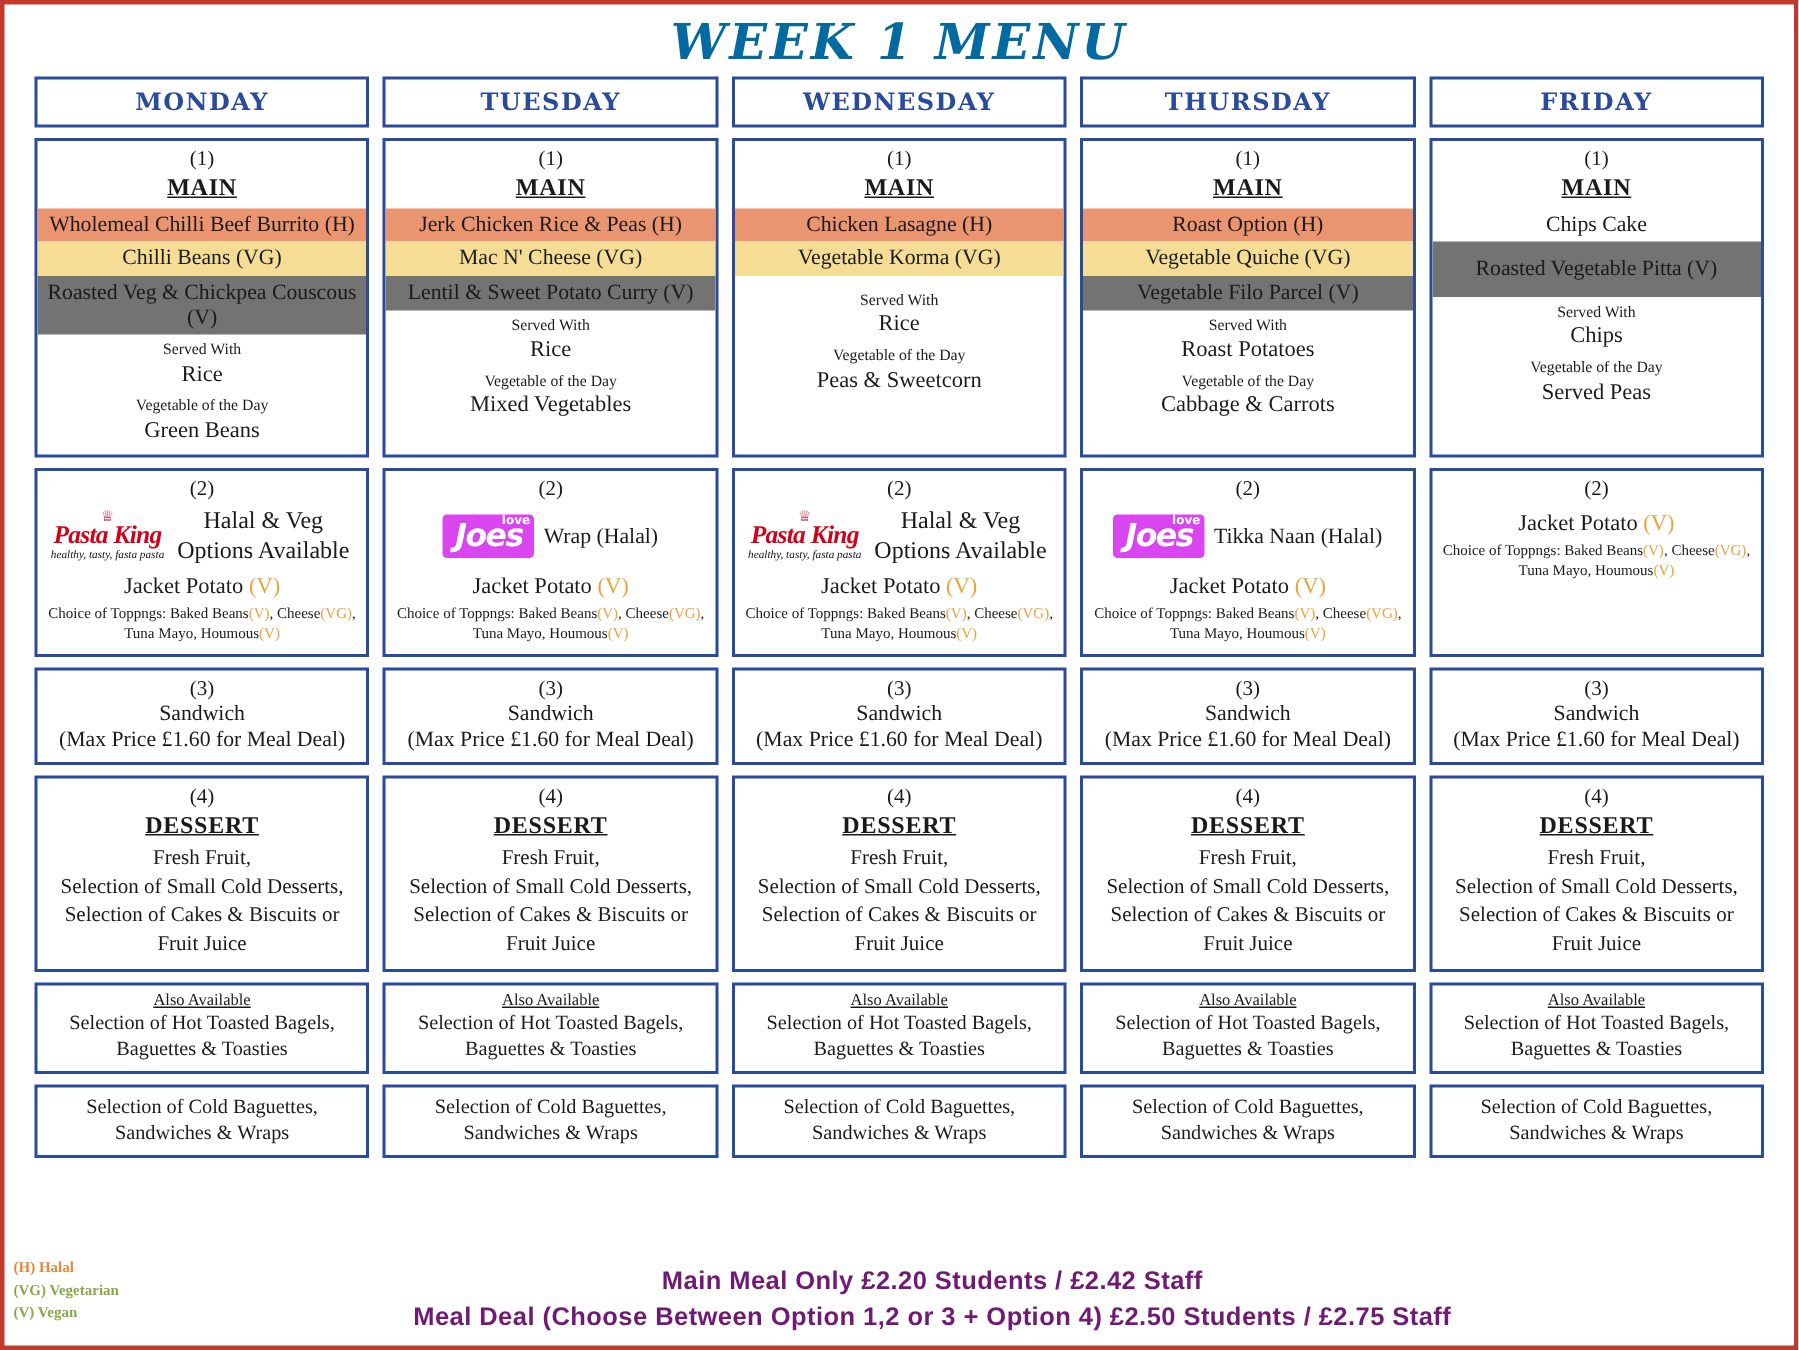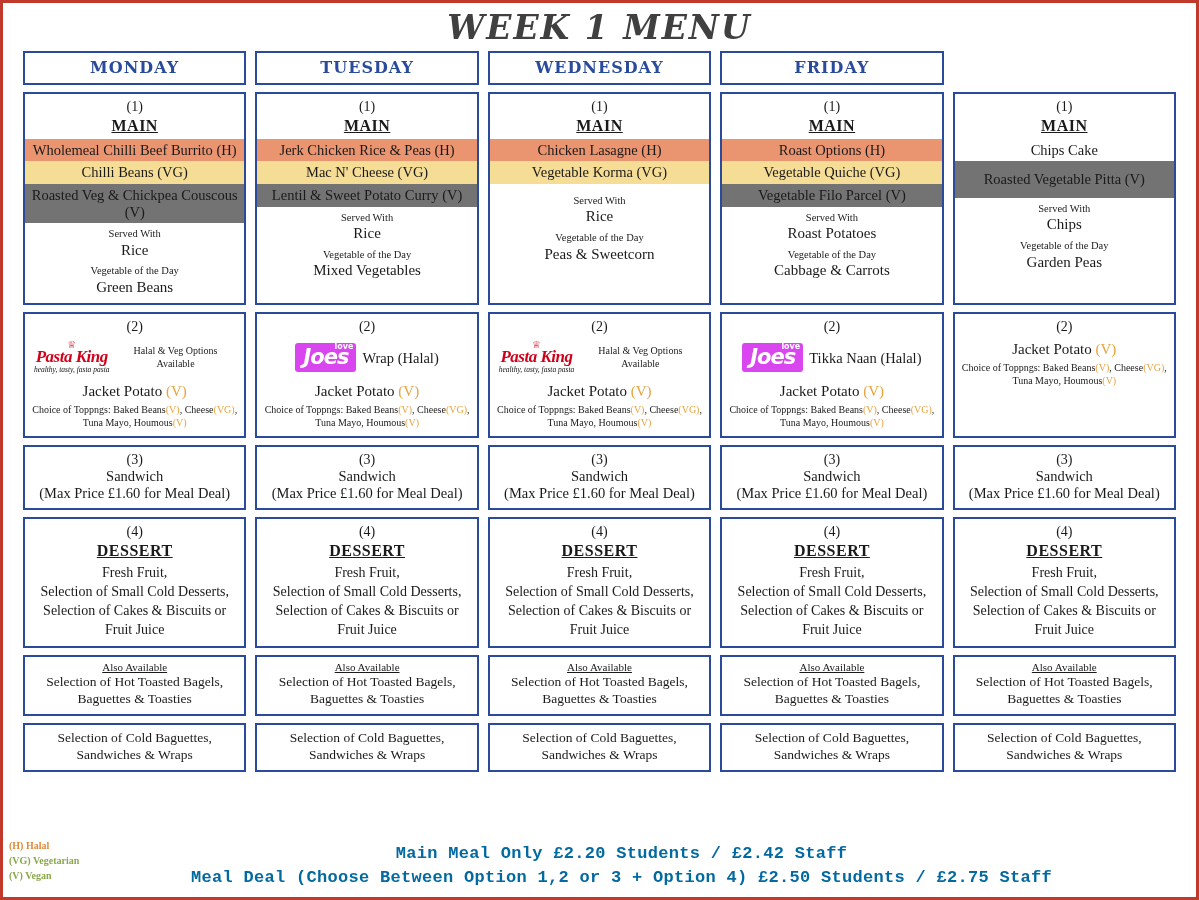--- a/index.html
+++ b/index.html
@@ -12,21 +12,21 @@
   }
   .page {
     position: relative;
     width: 1199px; height: 900px;
     border: 3px solid #c0392b;
     padding: 0;
     overflow: hidden;
   }
   .title {
     text-align: center;
-    color: #404040;
+    color: #0369a1;
     font-family: "DejaVu Serif", serif;
     font-weight: bold;
     font-size: 33px;
     letter-spacing: 2px;
     padding: 5px 0 4px 0;
     font-style: italic;
   }
   .grid {
     display: grid;
     grid-template-columns: repeat(5, 1fr);
@@ -87,35 +87,35 @@
   .brand-joes {
     background: #d946ef; color: #fff; font-family: "DejaVu Sans", sans-serif;
     font-weight: bold; font-style: italic; font-size: 21px;
     padding: 2px 8px 3px 8px; border-radius: 3px; position: relative;
     letter-spacing: -1px;
   }
   .brand-joes .love {
     position: absolute; right: 3px; top: -1px; font-size: 8px;
     font-style: normal; letter-spacing: 0;
   }
-  .b2text { font-size: 10px; line-height: 1.25; max-width: 120px; }
+  .b2text { font-size: 16px; line-height: 1.25; max-width: 120px; }
   .b2text.big { font-size: 14.5px; max-width: 150px; }
   .jacket { font-size: 15px; margin-top: 5px; }
   .v-mark { color: #e8a33d; }
   .topping { font-size: 10px; line-height: 1.35; margin-top: 3px; }
   .sandwich { font-size: 14.5px; }
   .dessert-line { font-size: 14px; line-height: 1.35; }
   .also { font-size: 13.5px; line-height: 1.3; }
   .also-head { text-decoration: underline; font-size: 11px; }
   .footer {
     position: absolute; left: 0; right: 0; bottom: 6px;
     text-align: center;
   }
   .foot-line {
-    color: #0369a1; font-family: Liberation Mono, monospace; font-weight: bold;
+    color: #701a75; font-family: Liberation Sans, sans-serif; font-weight: bold;
     font-size: 17px; line-height: 1.45; letter-spacing: 0.3px; margin-left: 44px;
   }
   .legend {
     position: absolute; left: 6px; bottom: 14px; text-align: left;
     font-family: "Liberation Serif", serif; font-size: 10px; line-height: 1.5;
     font-weight: bold;
   }
   .legend .h { color: #e08a3c; }
   .legend .vg { color: #8aa84b; }
   .legend .v { color: #8aa84b; }
@@ -124,20 +124,21 @@
 <body>
 
 <div class="page">
 
   <div class="title">WEEK 1 MENU</div>
 
   <div class="grid">
     <div class="dayhead">MONDAY</div>
     <div class="dayhead">TUESDAY</div>
     <div class="dayhead">WEDNESDAY</div>
+    <div class="dayhead">THURSDAY</div>
     <div class="dayhead">FRIDAY</div>
   </div>
 
   <div class="grid">
 
     <div class="block">
       <div class="optnum">(1)</div>
       <div class="sect-label">MAIN</div>
       <div class="bandwrap">
         <div class="band meat">Wholemeal Chilli Beef Burrito (H)</div>
@@ -175,41 +176,41 @@
       <div class="tiny">Served With</div>
       <div class="mid sp">Rice</div>
       <div class="tiny">Vegetable of the Day</div>
       <div class="mid">Peas &amp; Sweetcorn</div>
     </div>
 
     <div class="block">
       <div class="optnum">(1)</div>
       <div class="sect-label">MAIN</div>
       <div class="bandwrap">
-        <div class="band meat">Roast Options (H)</div>
+        <div class="band meat">Roast Option (H)</div>
         <div class="band veg">Vegetable Quiche (VG)</div>
         <div class="band vgn">Vegetable Filo Parcel (V)</div>
       </div>
       <div class="tiny">Served With</div>
       <div class="mid sp">Roast Potatoes</div>
       <div class="tiny">Vegetable of the Day</div>
       <div class="mid">Cabbage &amp; Carrots</div>
     </div>
 
     <div class="block">
       <div class="optnum">(1)</div>
       <div class="sect-label">MAIN</div>
       <div class="bandwrap">
         <div class="band plain">Chips Cake</div>
         <div class="band vgn" style="padding:10px 2px;">Roasted Vegetable Pitta (V)</div>
       </div>
       <div class="tiny">Served With</div>
       <div class="mid sp">Chips</div>
       <div class="tiny">Vegetable of the Day</div>
-      <div class="mid">Garden Peas</div>
+      <div class="mid">Served Peas</div>
     </div>
   </div>
 
   <div class="grid">
 
     <div class="block">
       <div class="optnum">(2)</div>
       <div class="b2row">
         <div class="brand-pasta">
           <div class="crown">♕</div>

